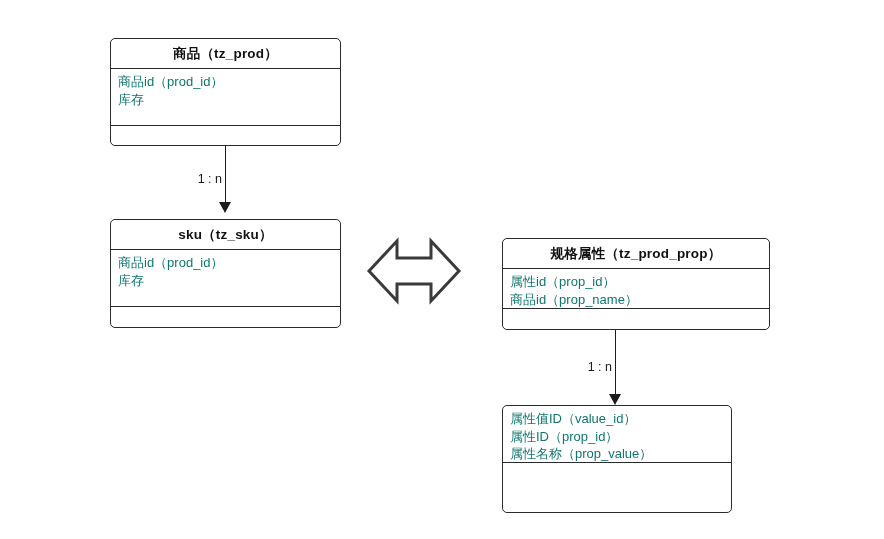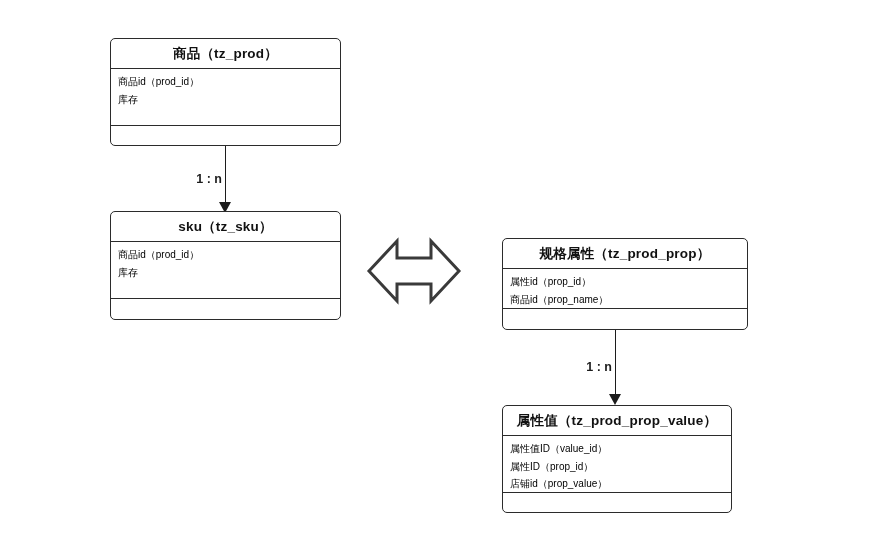--- a/index.html
+++ b/index.html
@@ -40,33 +40,32 @@
     border-bottom: 1.6px solid #2b2b2b;
     white-space: nowrap;
     letter-spacing: 0.2px;
   }
   .entity-attrs {
     box-sizing: border-box;
     padding: 4px 0 5px 7px;
     border-bottom: 1.6px solid #2b2b2b;
   }
   .attr-row {
-    font-size: 10px;
+    font-size: 13px;
     line-height: 17.5px;
-    color: #000000;
+    color: #0f766e;
     white-space: nowrap;
   }
   .entity-methods {
     box-sizing: border-box;
   }
 
   
   .connector {
     position: absolute;
-    font-weight: bold;
   }
   .conn-line {
     position: absolute;
     width: 0;
     border-left: 1.8px solid #1c1c1c;
   }
   .conn-arrowhead {
     position: absolute;
     width: 0;
     height: 0;
@@ -100,53 +99,52 @@
     </div>
     <div class="entity-methods" style="height:19px;"></div>
   </div>
 
   <div class="connector" style="left:190px; top:146px; width:70px; height:68px;">
     <div class="conn-line" style="left:35px; top:0px; height:57px;"></div>
     <div class="conn-arrowhead" style="left:29.2px; top:56px;"></div>
     <div class="conn-label" style="left:-7px; top:26px; width:39px;">1 : n</div>
   </div>
 
-  <div class="entity" style="left:110px; top:211px; width:231px; height:109px;">
+  <div class="entity" style="left:110px; top:219px; width:231px; height:109px;">
     <div class="entity-title">sku（tz_sku）</div>
     <div class="entity-attrs" style="height:57px;">
       <div class="attr-row">商品id（prod_id）</div>
       <div class="attr-row">库存</div>
     </div>
     <div class="entity-methods" style="height:20px;"></div>
   </div>
 
   <div class="double-arrow" style="left:366px; top:236px; width:96px; height:70px;">
     <svg width="96" height="70" viewBox="0 0 96 70" xmlns="http://www.w3.org/2000/svg">
       <polygon points="3,35 31,5 31,22 65,22 65,5 93,35 65,65 65,48 31,48 31,65" fill="#ffffff" stroke="#3a3a3a" stroke-width="3" stroke-linejoin="miter"></polygon>
     </svg>
   </div>
 
-  <div class="entity" style="left:502px; top:238px; width:246px; height:92px;">
+  <div class="entity" style="left:502px; top:238px; width:268px; height:92px;">
     <div class="entity-title">规格属性（tz_prod_prop）</div>
     <div class="entity-attrs" style="height:40px;">
       <div class="attr-row">属性id（prop_id）</div>
       <div class="attr-row">商品id（prop_name）</div>
     </div>
     <div class="entity-methods" style="height:20px;"></div>
   </div>
 
   <div class="connector" style="left:580px; top:330px; width:70px; height:76px;">
     <div class="conn-line" style="left:35px; top:0px; height:65px;"></div>
     <div class="conn-arrowhead" style="left:29.2px; top:64px;"></div>
     <div class="conn-label" style="left:-7px; top:30px; width:39px;">1 : n</div>
   </div>
 
   <div class="entity" style="left:502px; top:405px; width:230px; height:108px;">
-    <div class="entity-title">属性值（tz_prod_prop_value）</div>
     <div class="entity-attrs" style="height:57px;">
       <div class="attr-row">属性值ID（value_id）</div>
       <div class="attr-row">属性ID（prop_id）</div>
-      <div class="attr-row">店铺id（prop_value）</div>
+      <div class="attr-row">属性名称（prop_value）</div>
     </div>
     <div class="entity-methods" style="height:19px;"></div>
   </div>
 
 </div>
 
 </body></html>

